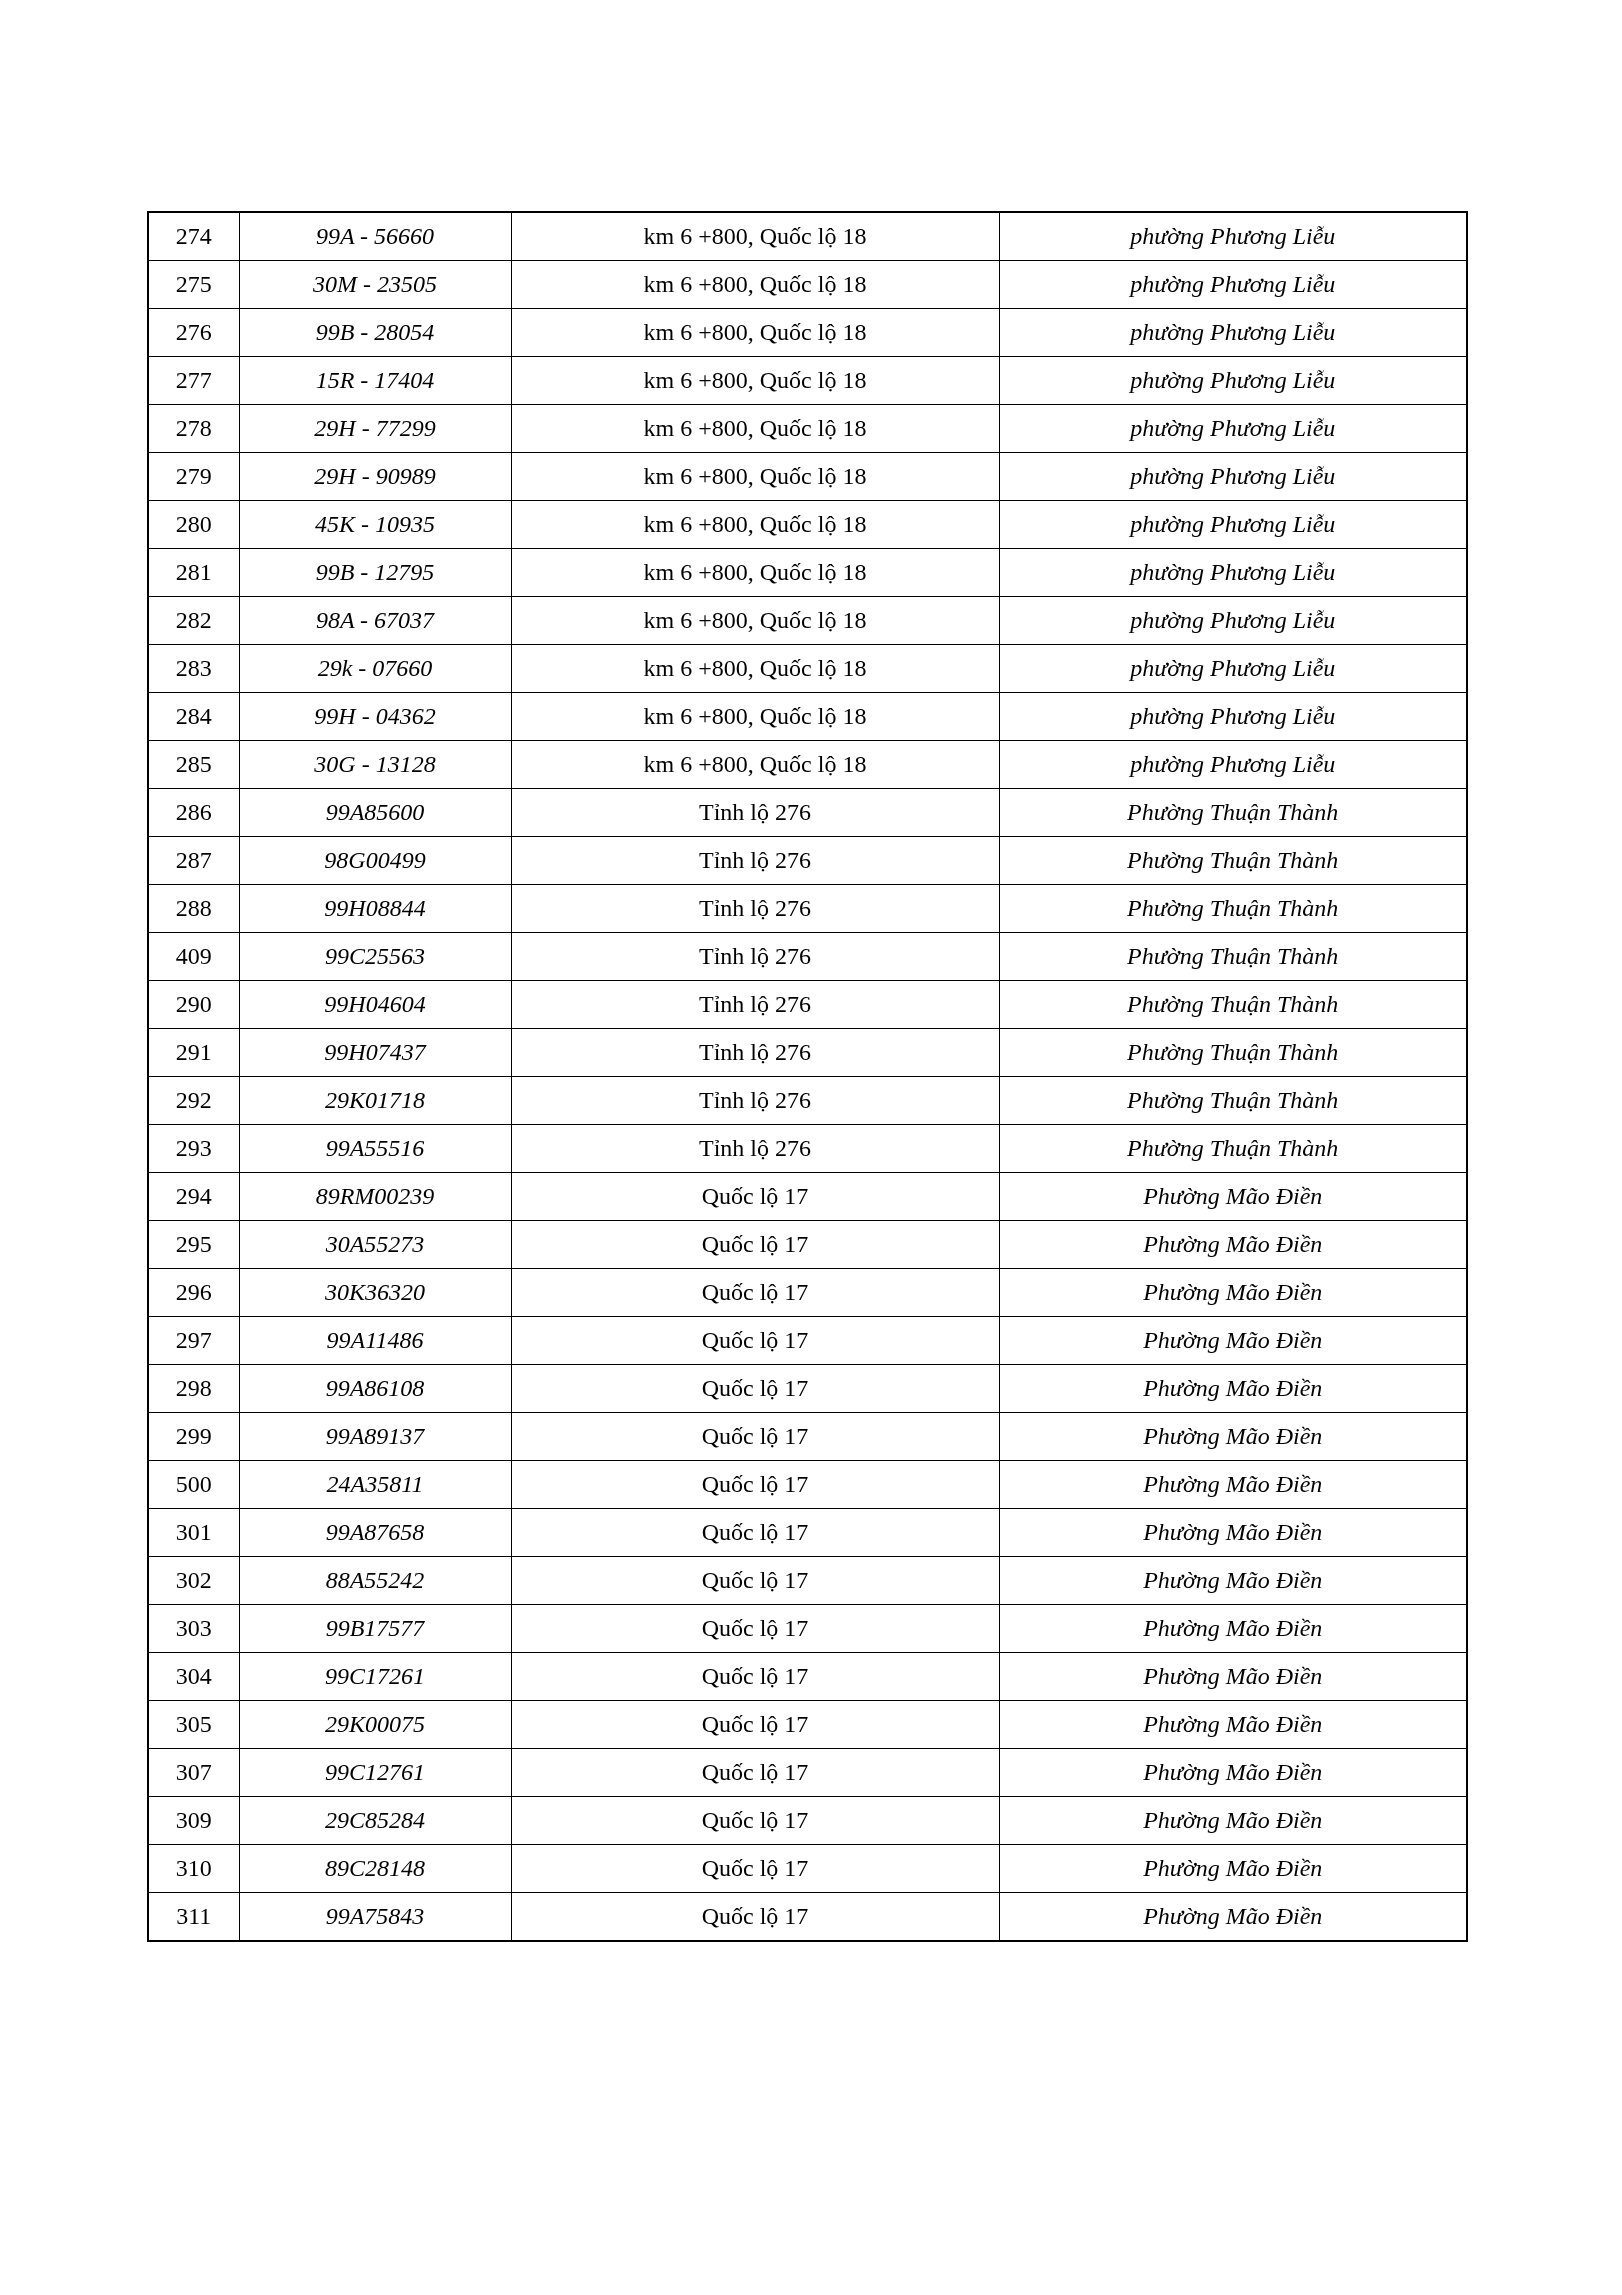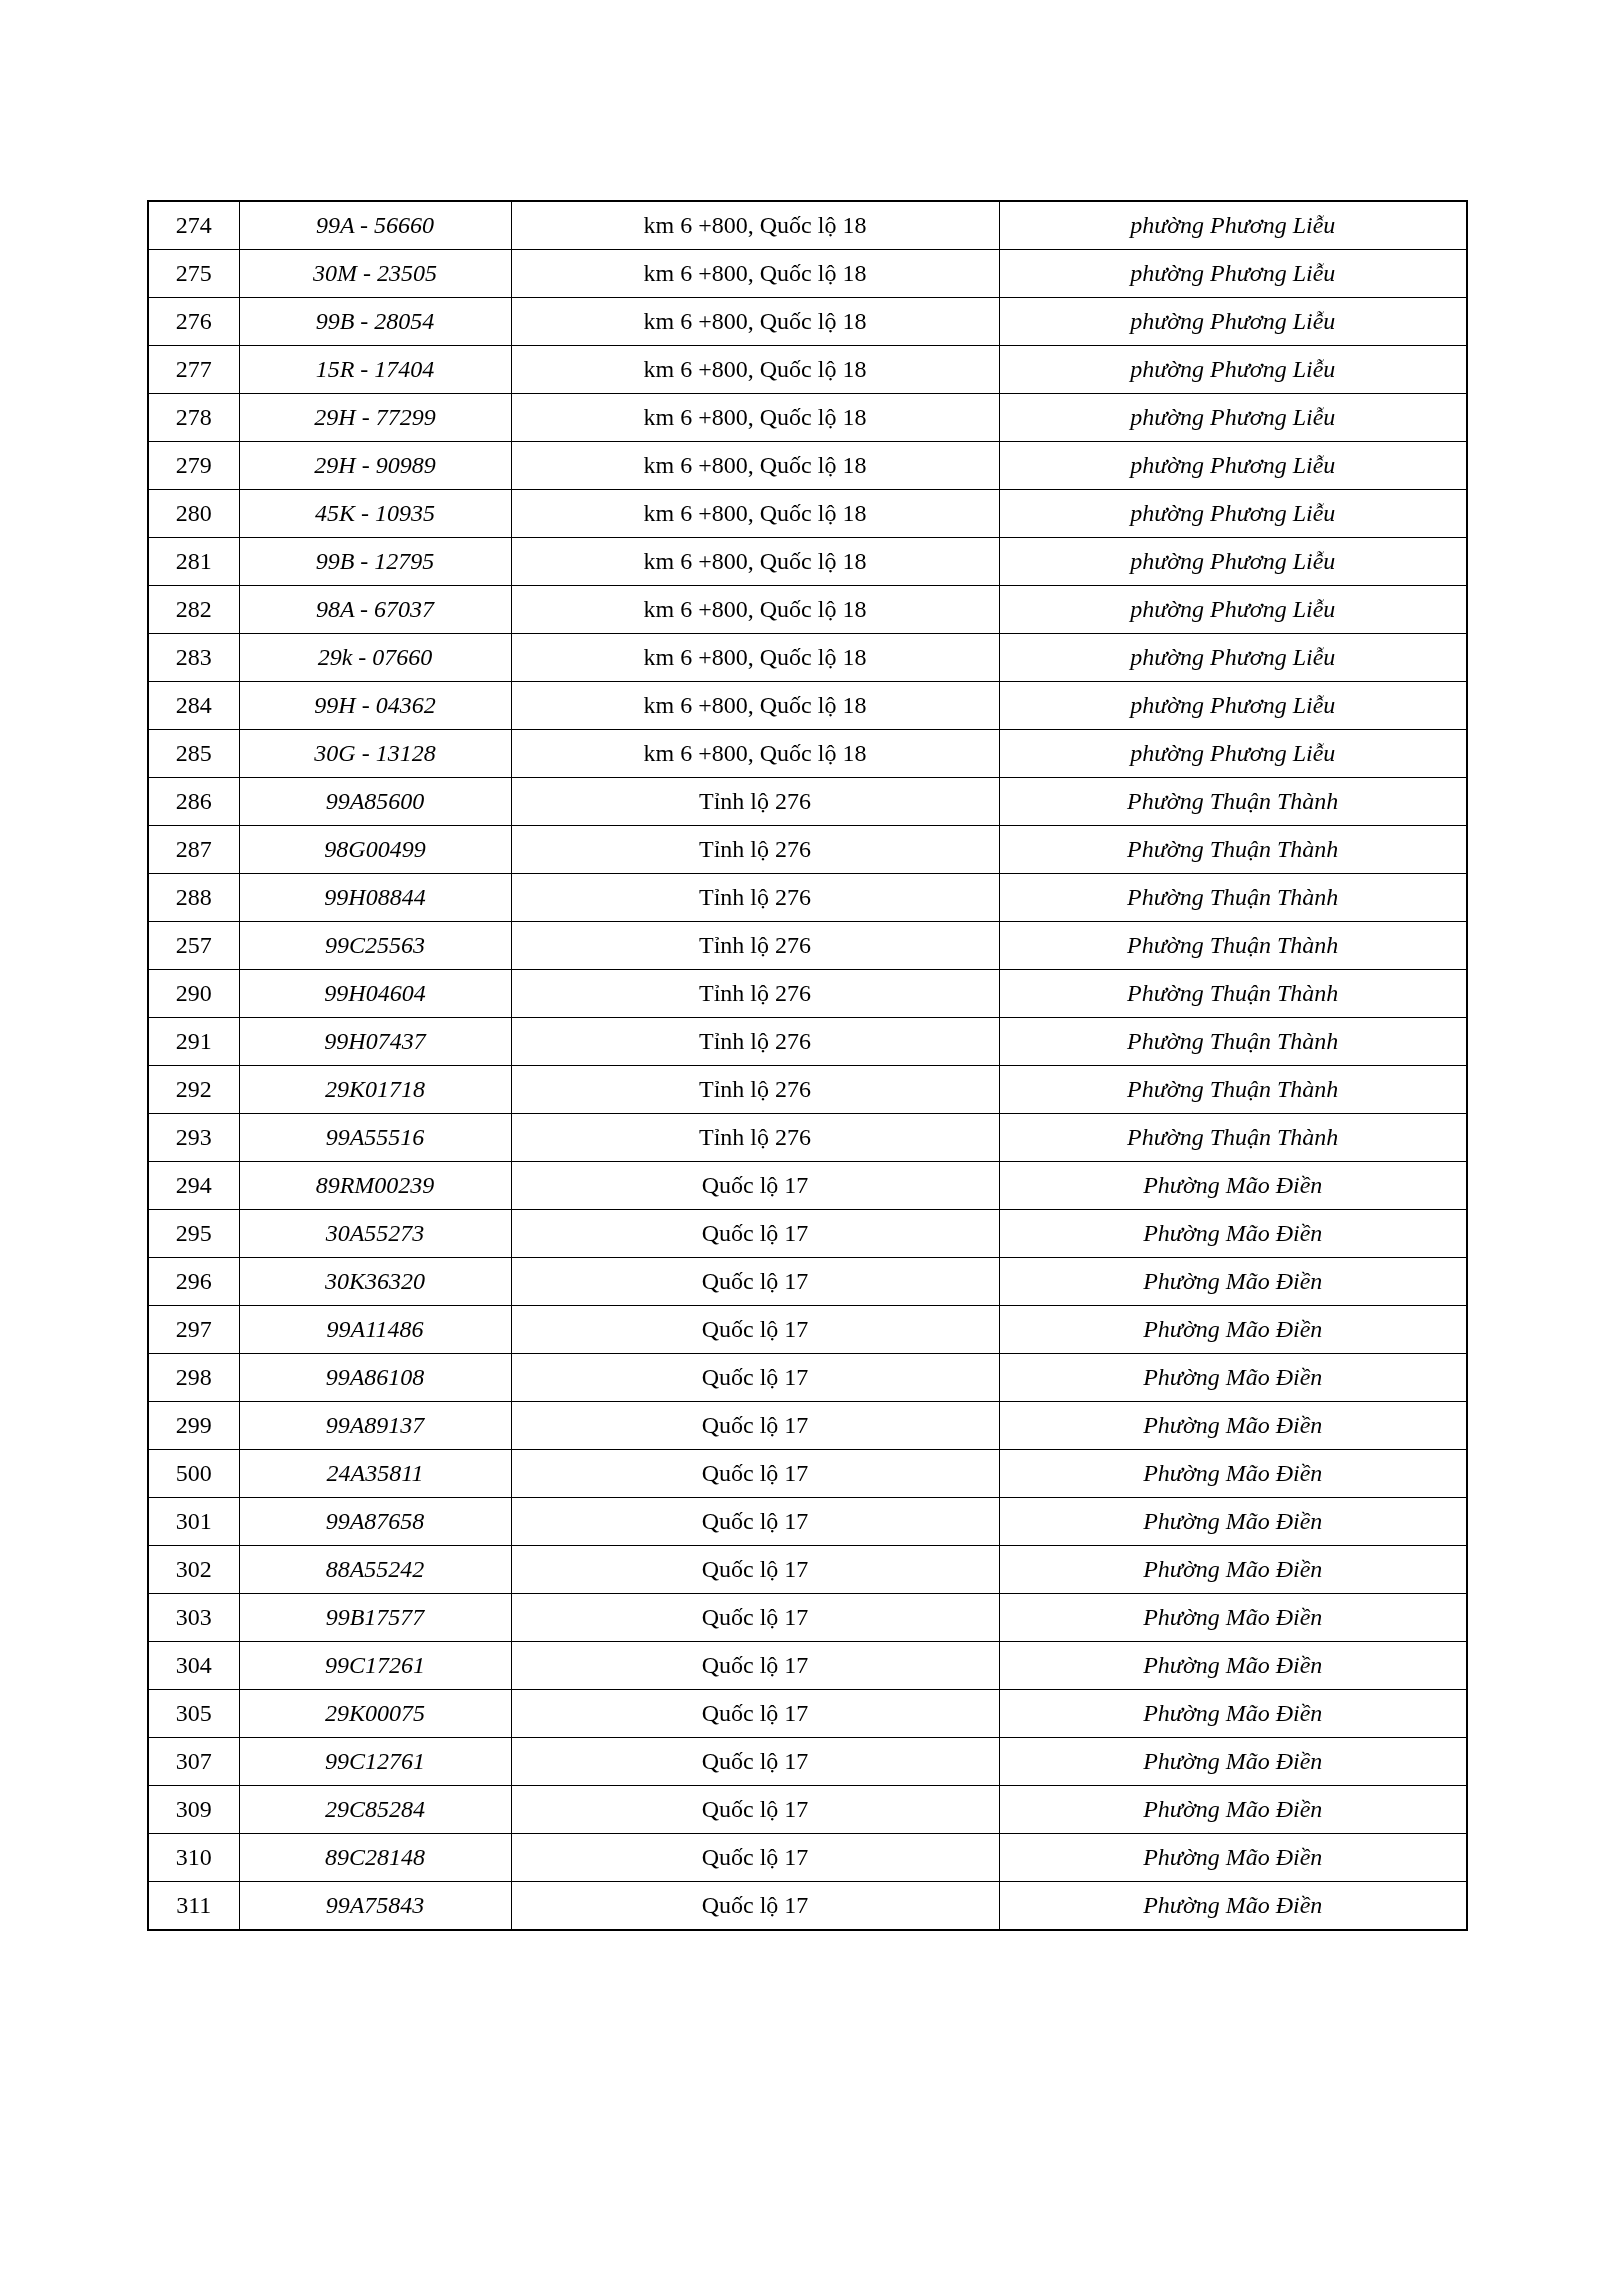--- a/index.html
+++ b/index.html
@@ -19,21 +19,21 @@
     position: absolute;
     left: 0;
     top: 0;
     width: 1623px;
     height: 2295px;
     background: #ffffff;
   }
   #records-table {
     position: absolute;
     left: 147px;
-    top: 200px;
+    top: 211px;
     width: 1319px;
     border-collapse: collapse;
     table-layout: fixed;
   }
   #records-table col.c-stt    { width: 91px; }
   #records-table col.c-plate  { width: 272px; }
   #records-table col.c-loc    { width: 488px; }
   #records-table col.c-ward   { width: 468px; }
 
   #records-table td {
@@ -151,21 +151,21 @@
           <td class="cell-location">Tỉnh lộ 276</td>
           <td class="cell-ward">Phường Thuận Thành</td>
         </tr>
         <tr>
           <td class="cell-stt">288</td>
           <td class="cell-plate">99H08844</td>
           <td class="cell-location">Tỉnh lộ 276</td>
           <td class="cell-ward">Phường Thuận Thành</td>
         </tr>
         <tr>
-          <td class="cell-stt">257</td>
+          <td class="cell-stt">409</td>
           <td class="cell-plate">99C25563</td>
           <td class="cell-location">Tỉnh lộ 276</td>
           <td class="cell-ward">Phường Thuận Thành</td>
         </tr>
         <tr>
           <td class="cell-stt">290</td>
           <td class="cell-plate">99H04604</td>
           <td class="cell-location">Tỉnh lộ 276</td>
           <td class="cell-ward">Phường Thuận Thành</td>
         </tr>

